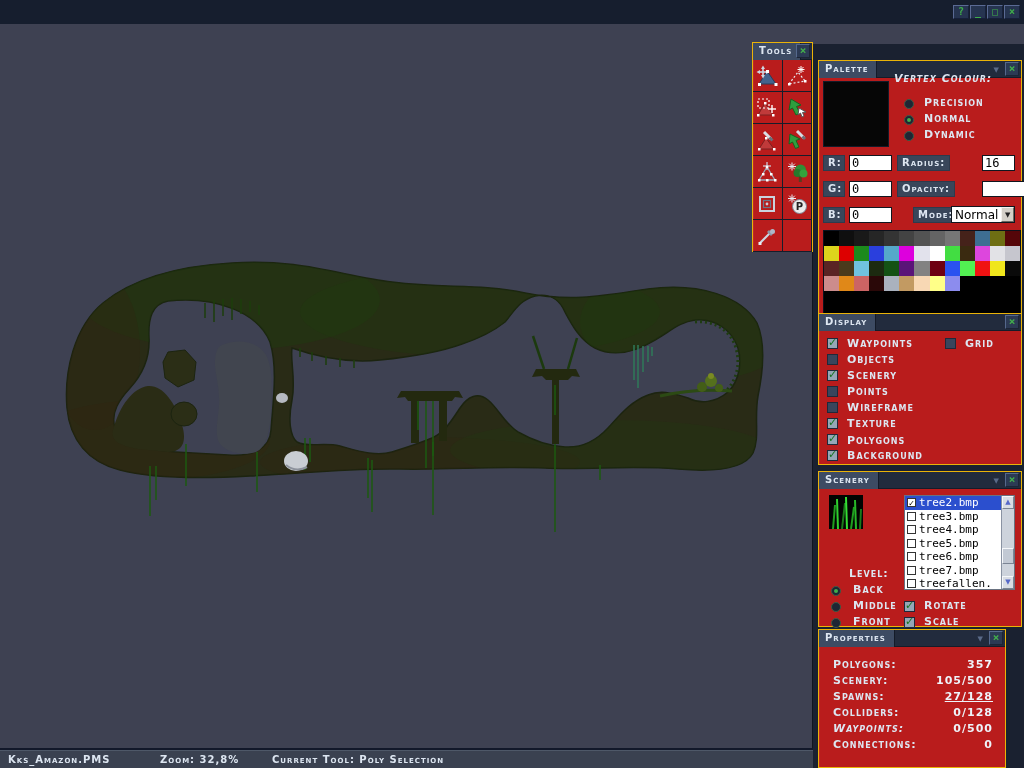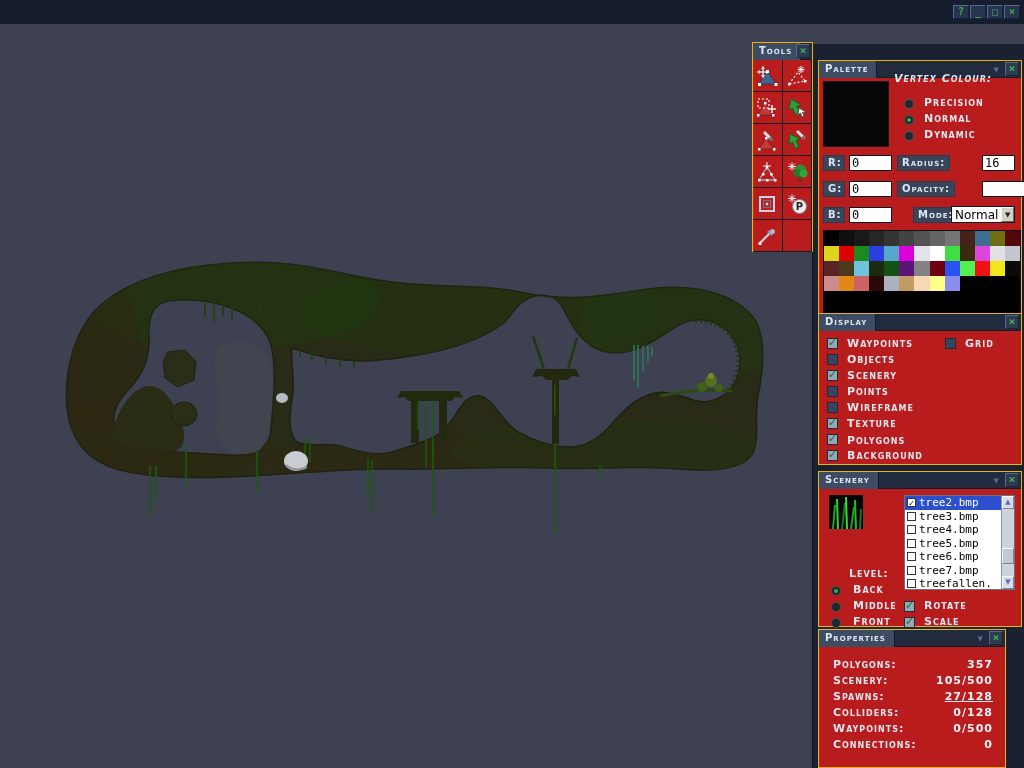--- a/index.html
+++ b/index.html
@@ -590,20 +590,25 @@
       <div class="panel-x">×</div>
     </div>
     <div class="prow-label sc" style="top:28px;">Polygons:</div>
     <div class="prow-value sc" style="top:28px;">357</div>
     <div class="prow-label sc" style="top:44px;">Scenery:</div>
     <div class="prow-value sc" style="top:44px;">105/500</div>
     <div class="prow-label sc" style="top:60px;">Spawns:</div>
     <div class="prow-value sc" style="top:60px;text-decoration:underline;">27/128</div>
     <div class="prow-label sc" style="top:76px;">Colliders:</div>
     <div class="prow-value sc" style="top:76px;">0/128</div>
-    <div class="prow-label sc" style="top:92px;">Waypoints:</div>
+    <div class="prow-label sc" style="top:92px;font-style:italic;">Waypoints:</div>
     <div class="prow-value sc" style="top:92px;">0/500</div>
     <div class="prow-label sc" style="top:108px;">Connections:</div>
     <div class="prow-value sc" style="top:108px;">0</div>
   </div>
 
+  <div class="statusbar">
+    <div class="status-text sc" style="left:8px;">Kks_Amazon.PMS</div>
+    <div class="status-text sc" style="left:160px;">Zoom: 32,8%</div>
+    <div class="status-text sc" style="left:272px;">Current Tool: Poly Selection</div>
+  </div>
 
 </div>
 
 </body></html>

